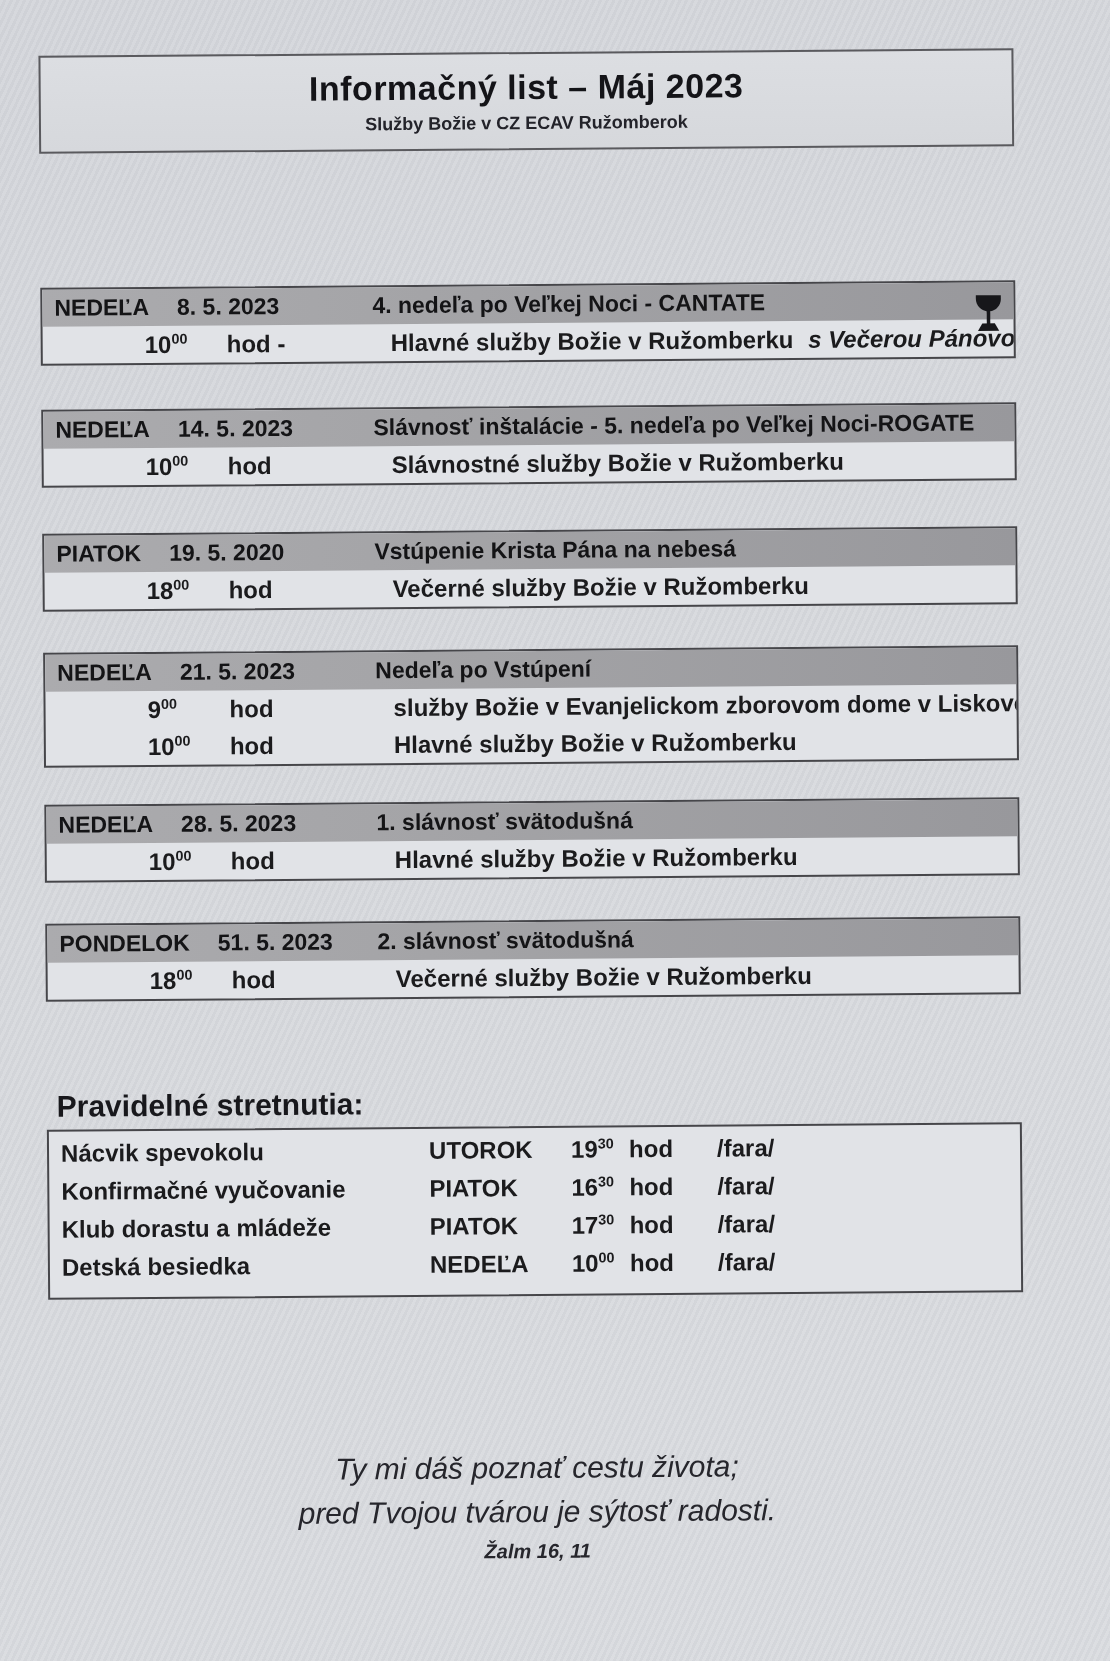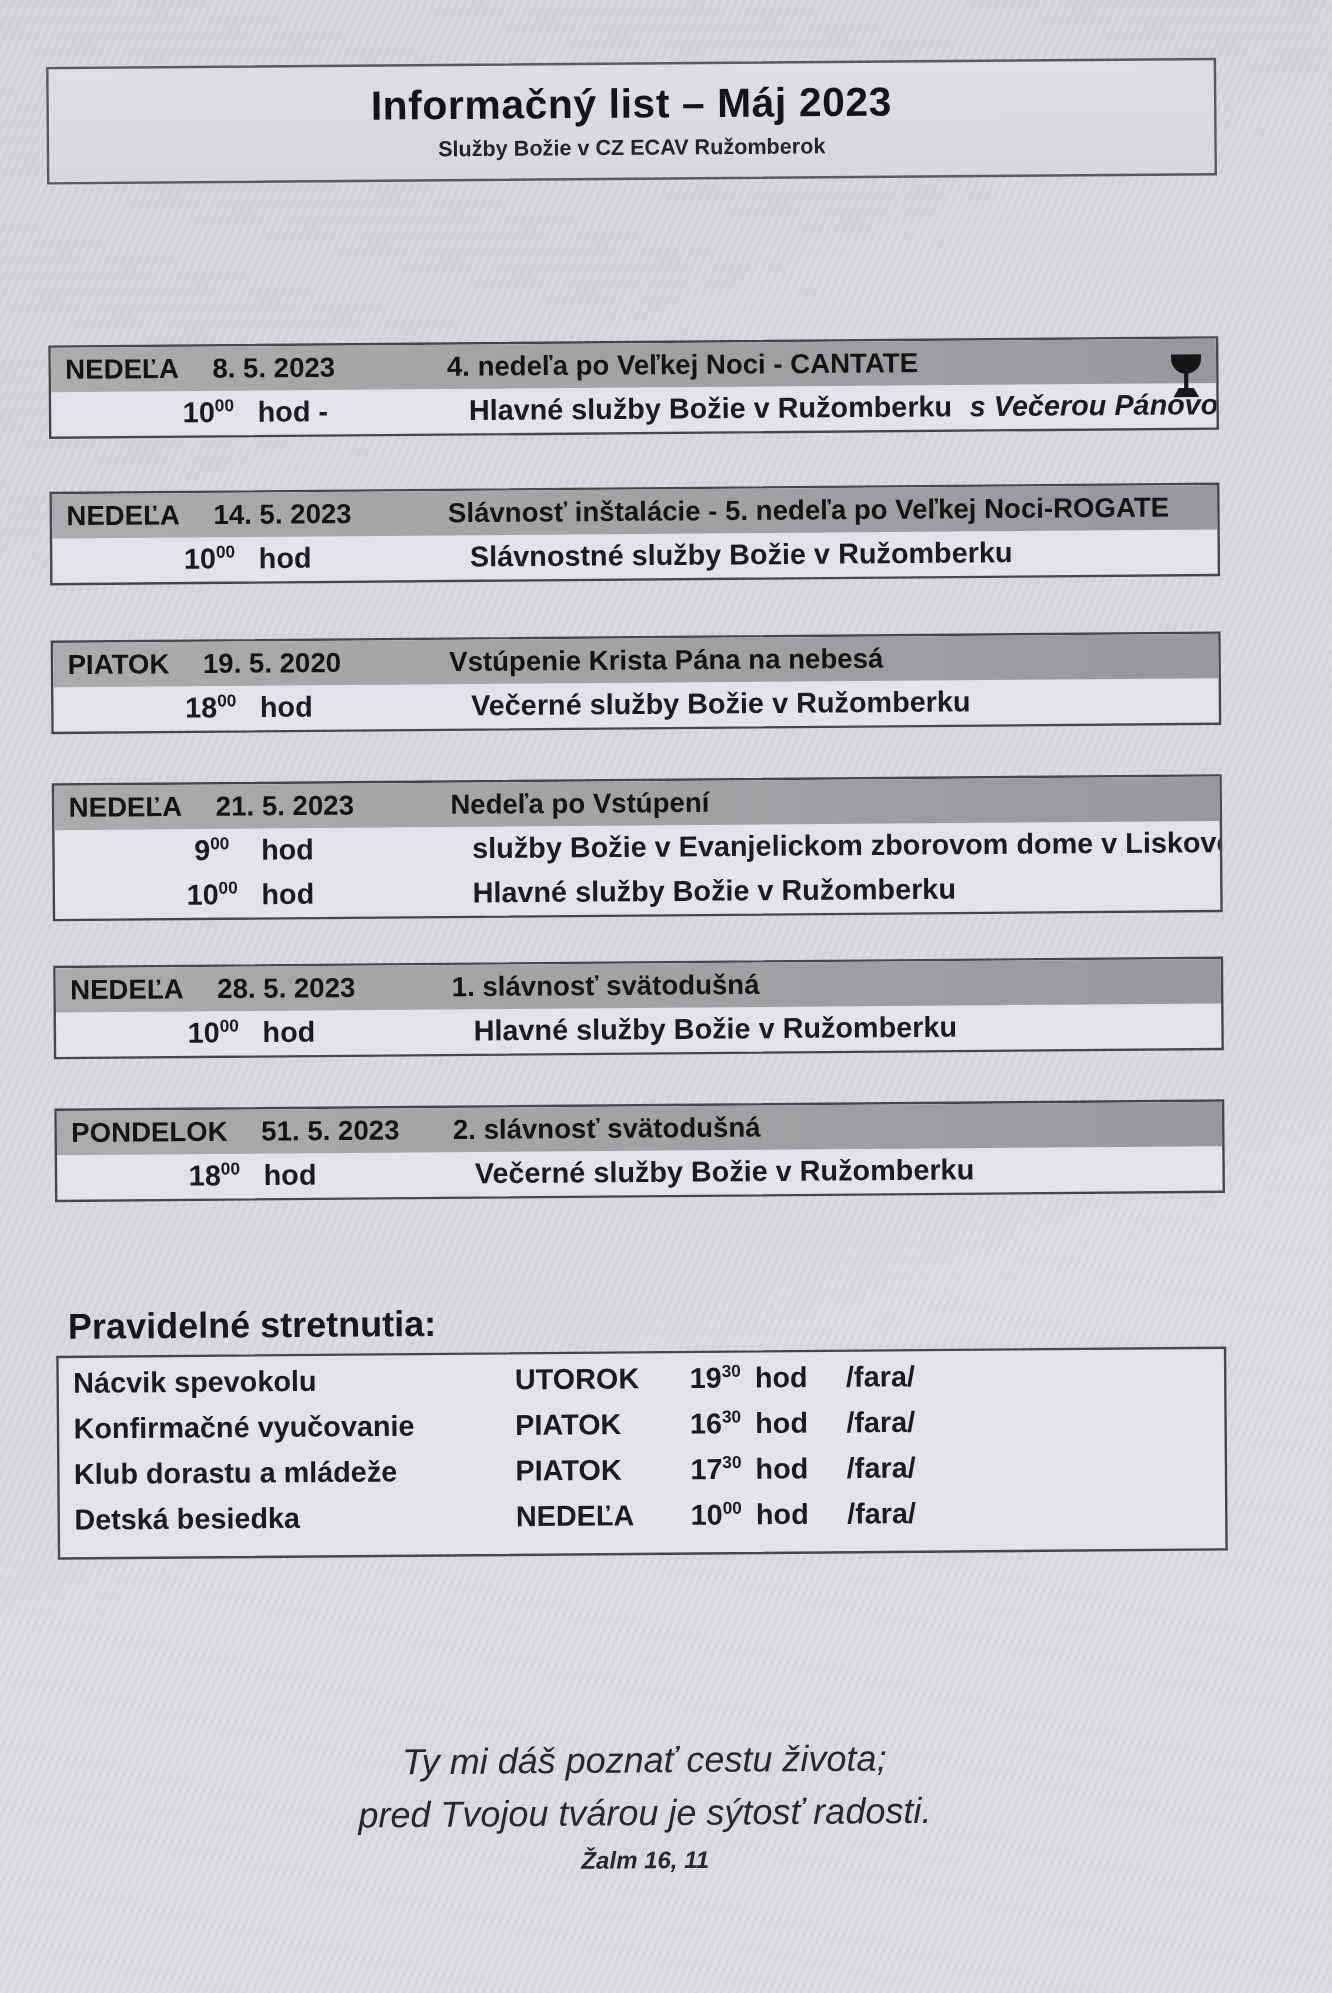--- a/index.html
+++ b/index.html
@@ -38,43 +38,43 @@
     background:linear-gradient(90deg,#ababae 0%,#a3a3a6 45%,#98989c 100%);
     font-weight:bold;font-size:23px;color:#141416;white-space:nowrap;
   }
   .daydate{display:inline-flex;gap:28px;min-width:318px;}
   .event-row{
     display:flex;align-items:center;height:37px;padding:0 8px 0 12px;
     font-weight:bold;font-size:24px;white-space:nowrap;
   }
   .etime{display:inline-flex;align-items:baseline;width:318px;box-sizing:border-box;
     padding-left:90px;flex:none;}
-  .tnum{display:inline-block;min-width:58px;text-align:center;}
+  .tnum{display:inline-block;min-width:58px;text-align:left;}
   sup{font-size:60%;}
-  .tlabel{margin-left:12px;}
+  .tlabel{margin-left:24px;}
   .edesc{margin-left:18px;}
   .edesc em{font-weight:600;margin-left:8px;}
   .chalice{position:absolute;right:10px;top:11px;line-height:0;}
   
   .meet-heading{
     margin:88px 0 6px 10px;font-size:30px;font-weight:bold;color:#18181c;
   }
   .meetings-box{
     border:2px solid #46464a;background:#e1e3e7;padding:8px 8px 6px 12px;
   }
   .meet-row{
     display:flex;align-items:baseline;height:38px;
     font-weight:bold;font-size:24px;white-space:nowrap;
   }
   .m-name{width:368px;flex:none;}
   .m-day{width:142px;flex:none;}
   .m-time{display:inline-flex;align-items:baseline;width:128px;flex:none;}
   .m-time .tnum{min-width:50px;}
   .m-time .tlabel{margin-left:8px;}
-  .m-place{margin-left:6px;}
+  .m-place{margin-left:18px;}
   
   .quote{margin-top:150px;text-align:center;color:#26262c;}
   .qline{font-style:italic;font-size:30px;line-height:44px;font-weight:500;}
   .qsource{font-style:italic;font-size:20px;font-weight:600;margin-top:6px;}
 </style>
 </head>
 <body>
 
 <div class="sheet">
 

